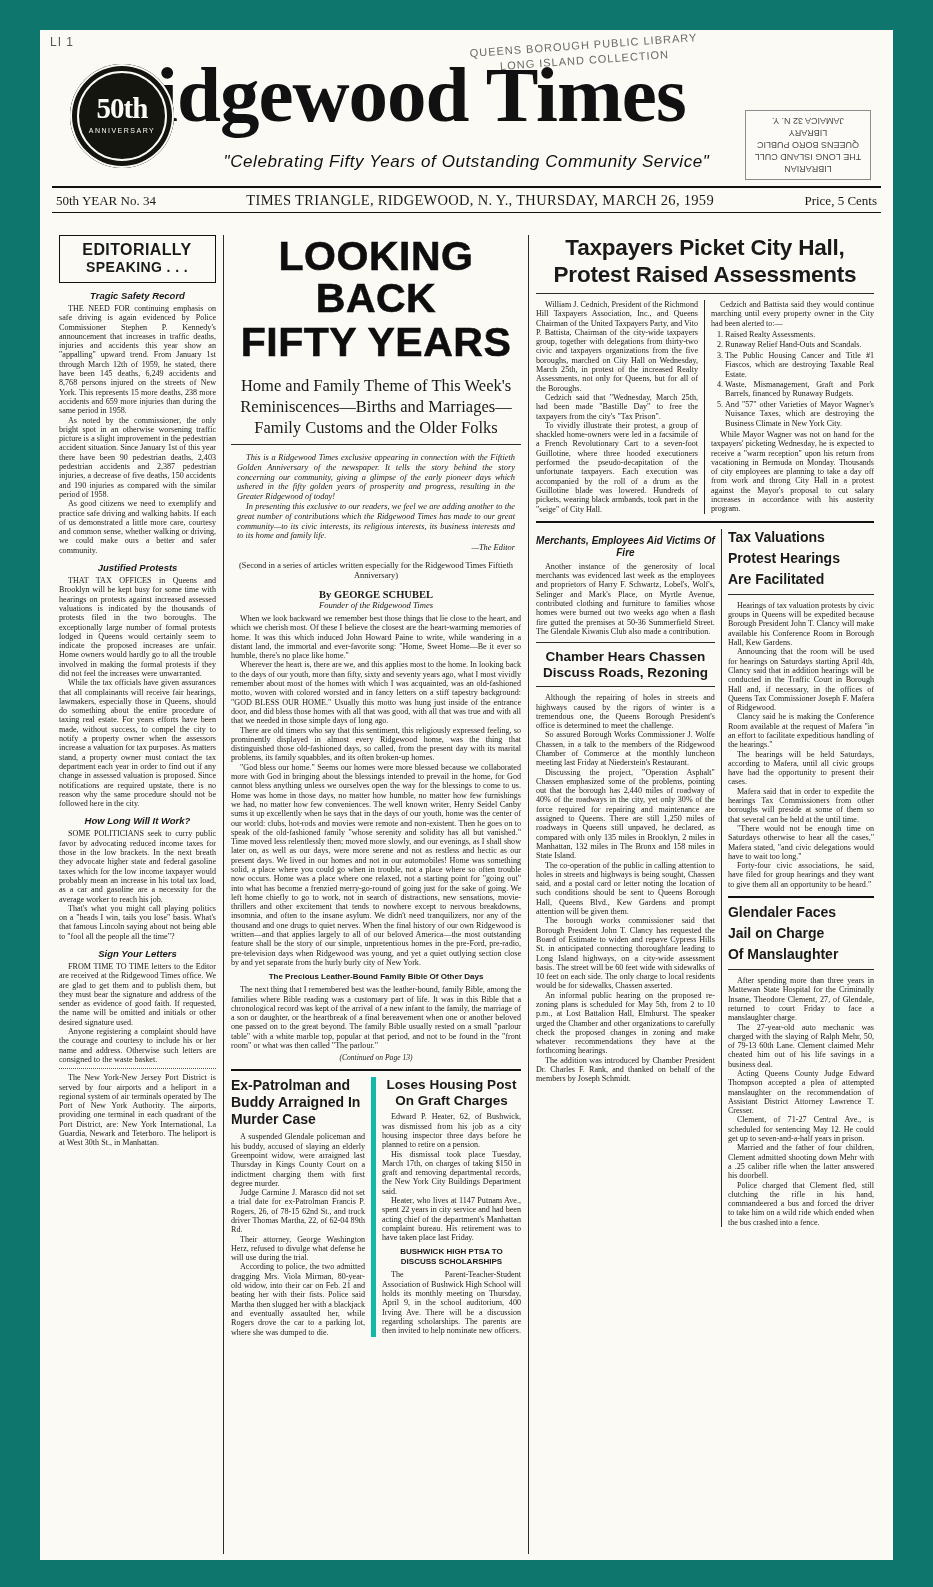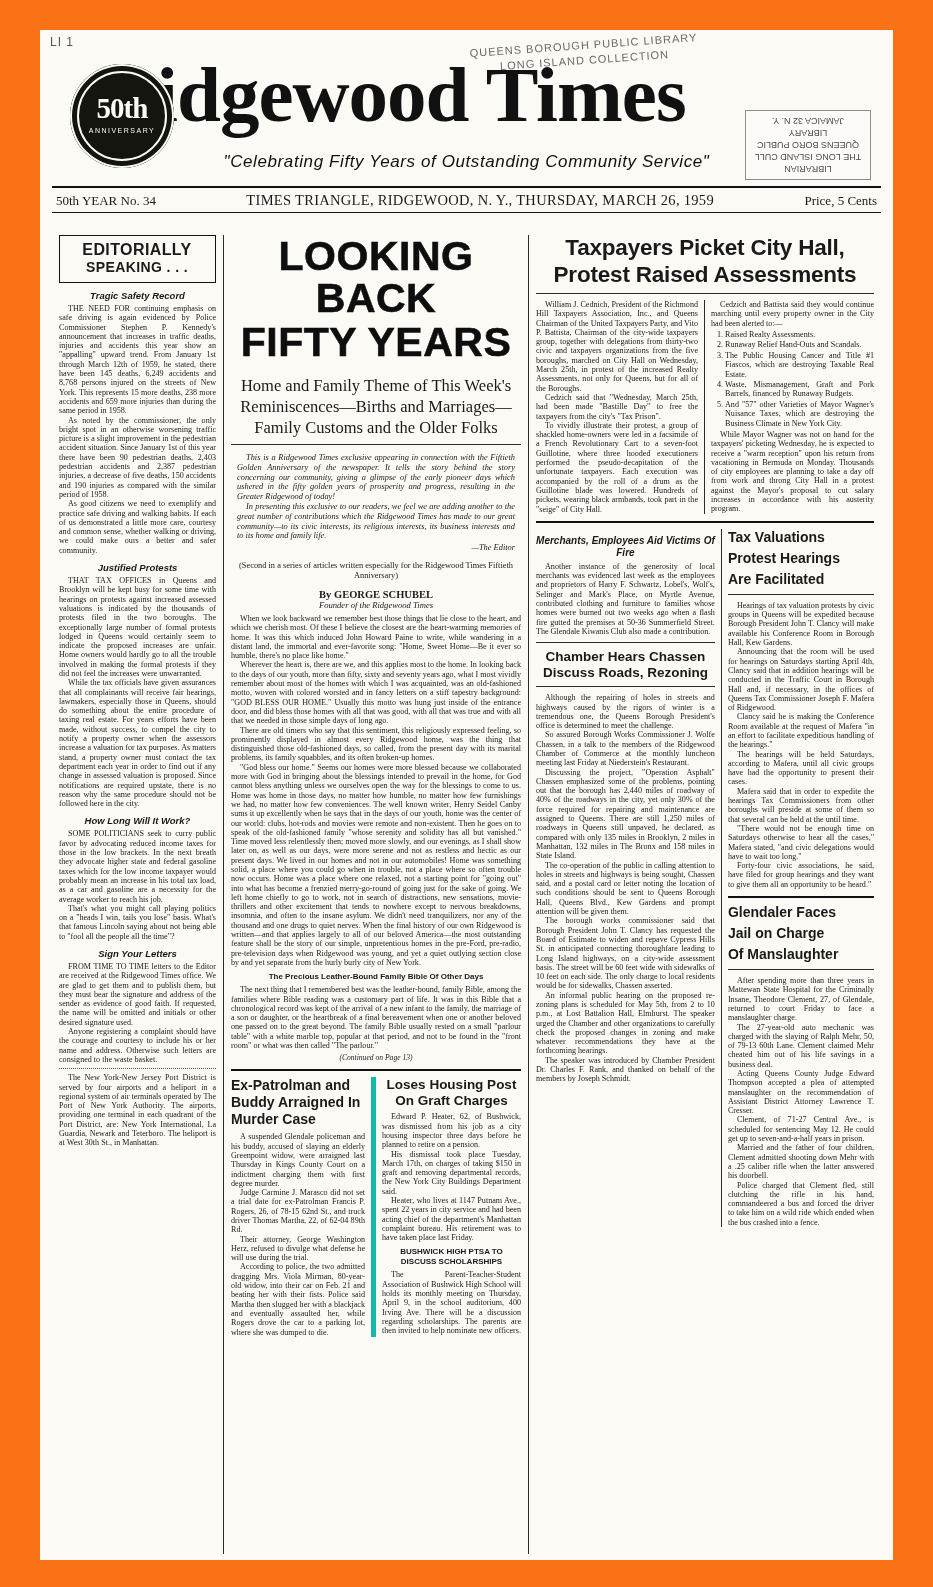--- a/index.html
+++ b/index.html
@@ -11,21 +11,21 @@
     width: 933px;
     height: 1587px;
     font-family: "Liberation Serif", serif;
     color: #1a1a1a;
     overflow: hidden;
   }
   .page {
     position: relative;
     width: 933px;
     height: 1587px;
-    background: #f97316;
+    background: #0f766e;
     box-sizing: border-box;
     padding: 0;
   }
   .paper {
     position: absolute;
     left: 40px;
     top: 30px;
     width: 853px;
     height: 1530px;
     background: #fbfaf5;
@@ -463,21 +463,21 @@
             <p>Another instance of the generosity of local merchants was evidenced last week as the employees and proprietors of Harry F. Schwartz, Lobel's, Wolf's, Selinger and Mark's Place, on Myrtle Avenue, contributed clothing and furniture to families whose homes were burned out two weeks ago when a flash fire gutted the premises at 50-36 Summerfield Street. The Glendale Kiwanis Club also made a contribution.</p>
             <div class="rule"></div>
             <div class="head2">Chamber Hears Chassen Discuss Roads, Rezoning</div>
             <div class="rule"></div>
             <p>Although the repairing of holes in streets and highways caused by the rigors of winter is a tremendous one, the Queens Borough President's office is determined to meet the challenge.</p>
             <p>So assured Borough Works Commissioner J. Wolfe Chassen, in a talk to the members of the Ridgewood Chamber of Commerce at the monthly luncheon meeting last Friday at Niederstein's Restaurant.</p>
             <p>Discussing the project, "Operation Asphalt" Chassen emphasized some of the problems, pointing out that the borough has 2,440 miles of roadway of 40% of the roadways in the city, yet only 30% of the force required for repairing and maintenance are assigned to Queens. There are still 1,250 miles of roadways in Queens still unpaved, he declared, as compared with only 135 miles in Brooklyn, 2 miles in Manhattan, 132 miles in The Bronx and 158 miles in State Island.</p>
             <p>The co-operation of the public in calling attention to holes in streets and highways is being sought, Chassen said, and a postal card or letter noting the location of such conditions should be sent to Queens Borough Hall, Queens Blvd., Kew Gardens and prompt attention will be given them.</p>
             <p>The borough works commissioner said that Borough President John T. Clancy has requested the Board of Estimate to widen and repave Cypress Hills St. in anticipated connecting thoroughfare leading to Long Island highways, on a city-wide assessment basis. The street will be 60 feet wide with sidewalks of 10 feet on each side. The only charge to local residents would be for sidewalks, Chassen asserted.</p>
             <p>An informal public hearing on the proposed re-zoning plans is scheduled for May 5th, from 2 to 10 p.m., at Lost Battalion Hall, Elmhurst. The speaker urged the Chamber and other organizations to carefully check the proposed changes in zoning and make whatever recommendations they have at the forthcoming hearings.</p>
-            <p>The speaker was introduced by Chamber President Dr. Charles F. Rank, and thanked on behalf of the members by Joseph Schmidt.</p>
+            <p>The addition was introduced by Chamber President Dr. Charles F. Rank, and thanked on behalf of the members by Joseph Schmidt.</p>
           </div>
           <div style="width:45%; padding-left:6px;">
             <div class="head2l">Tax Valuations</div>
             <div class="head2l">Protest Hearings</div>
             <div class="head2l">Are Facilitated</div>
             <div class="rule"></div>
             <p>Hearings of tax valuation protests by civic groups in Queens will be expedited because Borough President John T. Clancy will make available his Conference Room in Borough Hall, Kew Gardens.</p>
             <p>Announcing that the room will be used for hearings on Saturdays starting April 4th, Clancy said that in addition hearings will be conducted in the Traffic Court in Borough Hall and, if necessary, in the offices of Queens Tax Commissioner Joseph F. Mafera of Ridgewood.</p>
             <p>Clancy said he is making the Conference Room available at the request of Mafera "in an effort to facilitate expeditious handling of the hearings."</p>
             <p>The hearings will be held Saturdays, according to Mafera, until all civic groups have had the opportunity to present their cases.</p>

